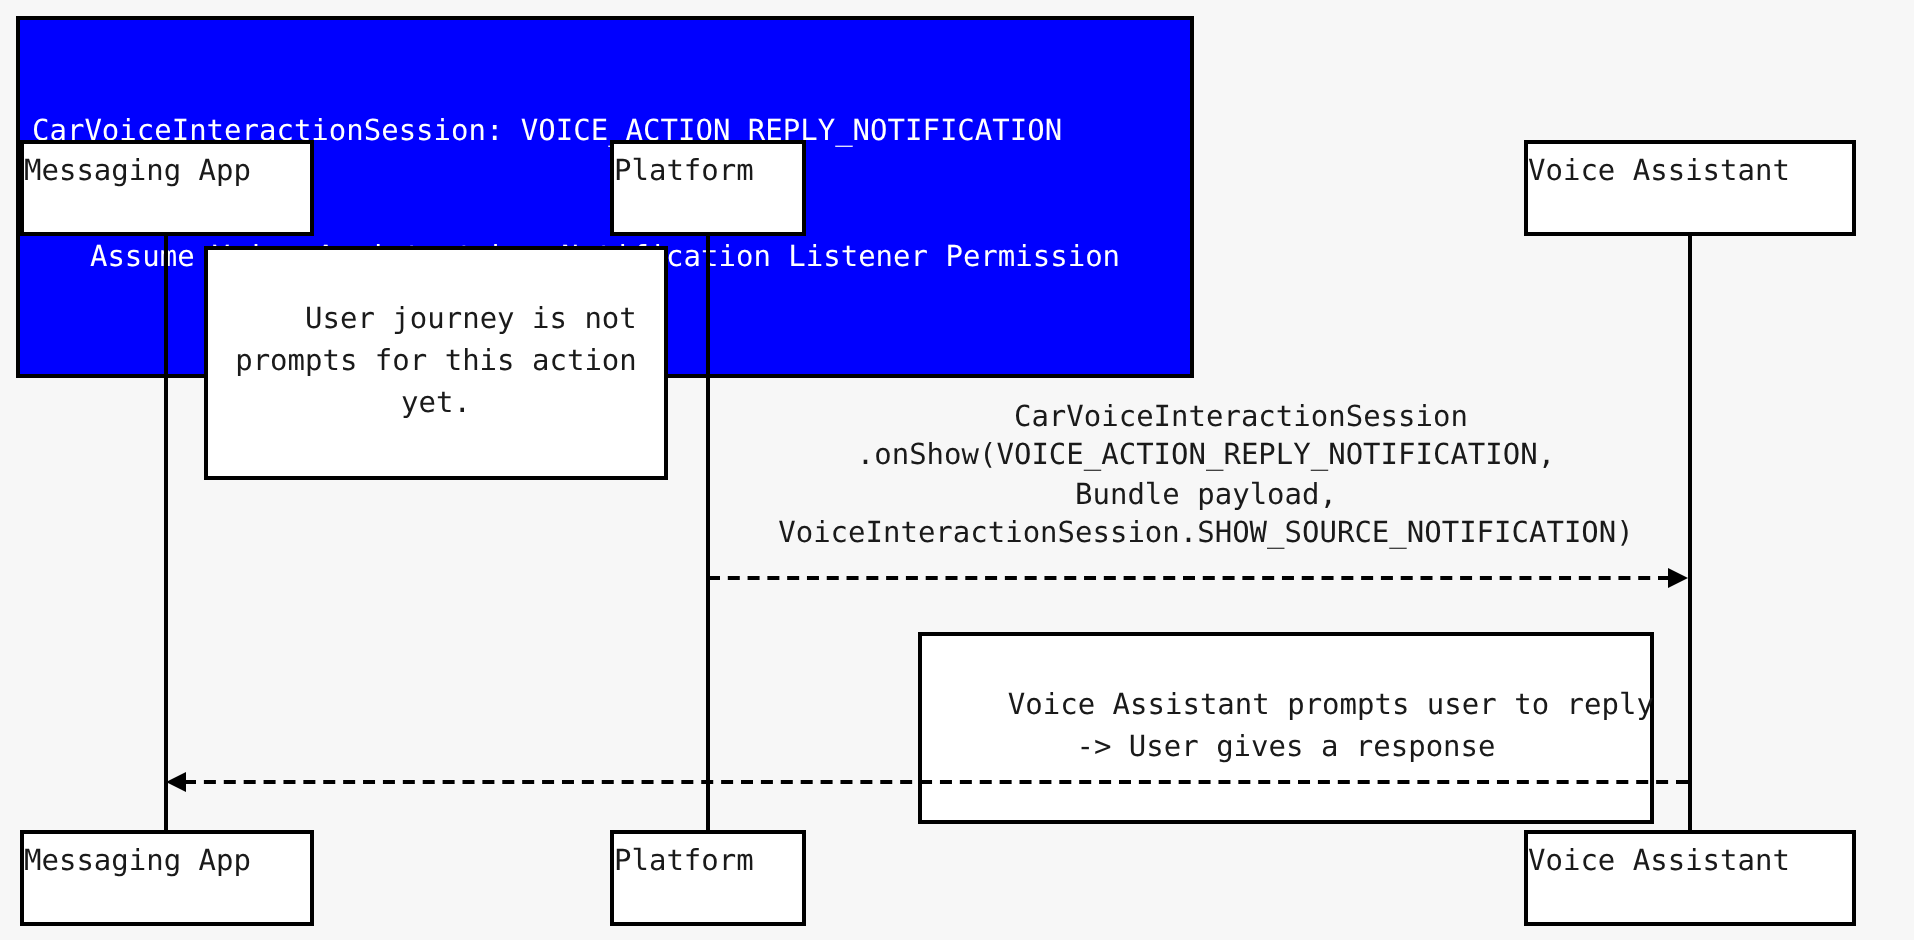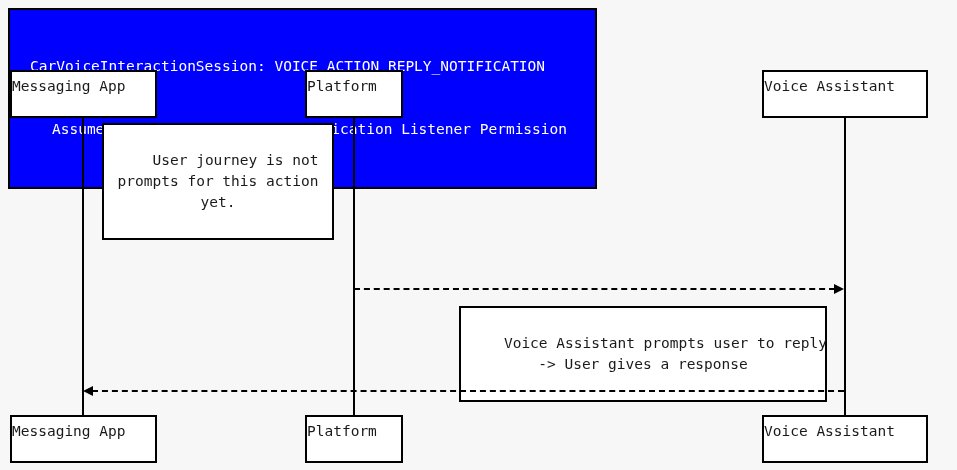--- a/index.html
+++ b/index.html
@@ -24,21 +24,21 @@
     position: absolute;
     left: 8px;
     top: 8px;
     width: 589px;
     box-sizing: border-box;
     background: #0000ff;
     border: 2px solid #000000;
     color: #ffffff;
     font-size: 14.5px;
     line-height: 21px;
-    padding: 4px 6px 5px 20px;
+    padding: 4px 6px 5px 6px;
     white-space: pre;
   }
   .title-line { display: block; }
   .title-line.l1 { text-align: left; }
   .title-line.l2 { text-align: center; }
 
   
   .participant {
     position: absolute;
     box-sizing: border-box;
@@ -119,25 +119,31 @@
   <div class="participant" style="left:10px; top:70px; width:147px;">Messaging App</div>
   <div class="participant" style="left:305px; top:70px; width:98px;">Platform</div>
   <div class="participant" style="left:762px; top:70px; width:166px;">Voice Assistant</div>
 
   <div class="note" style="left:102px; top:123px; width:232px;">
     <span>User journey is not</span>
 <span>prompts for this action</span>
 <span>yet.</span>
   </div>
 
+  <div class="msg-label" style="left:360px; top:180px; width:486px;">
+    <span>CarVoiceInteractionSession</span>
+<span>.onShow(VOICE_ACTION_REPLY_NOTIFICATION,</span>
+<span>Bundle payload,</span>
+<span>VoiceInteractionSession.SHOW_SOURCE_NOTIFICATION)</span>
+  </div>
 
   <div class="msg-line" style="left:354px; top:288px; width:481px;"></div>
   <div class="arrowhead right" style="left:834px; top:284px;"></div>
 
-  <div class="note" style="left:459px; top:306px; width:368px;">
+  <div class="note" style="left:459px; top:316px; width:368px;">
     <span>Voice Assistant prompts user to reply</span>
 <span>-&gt; User gives a response</span>
   </div>
 
 
   <div class="msg-line" style="left:92px; top:390px; width:752px;"></div>
   <div class="arrowhead left" style="left:83px; top:386px;"></div>
 
   <div class="participant" style="left:10px; top:415px; width:147px;">Messaging App</div>
   <div class="participant" style="left:305px; top:415px; width:98px;">Platform</div>

